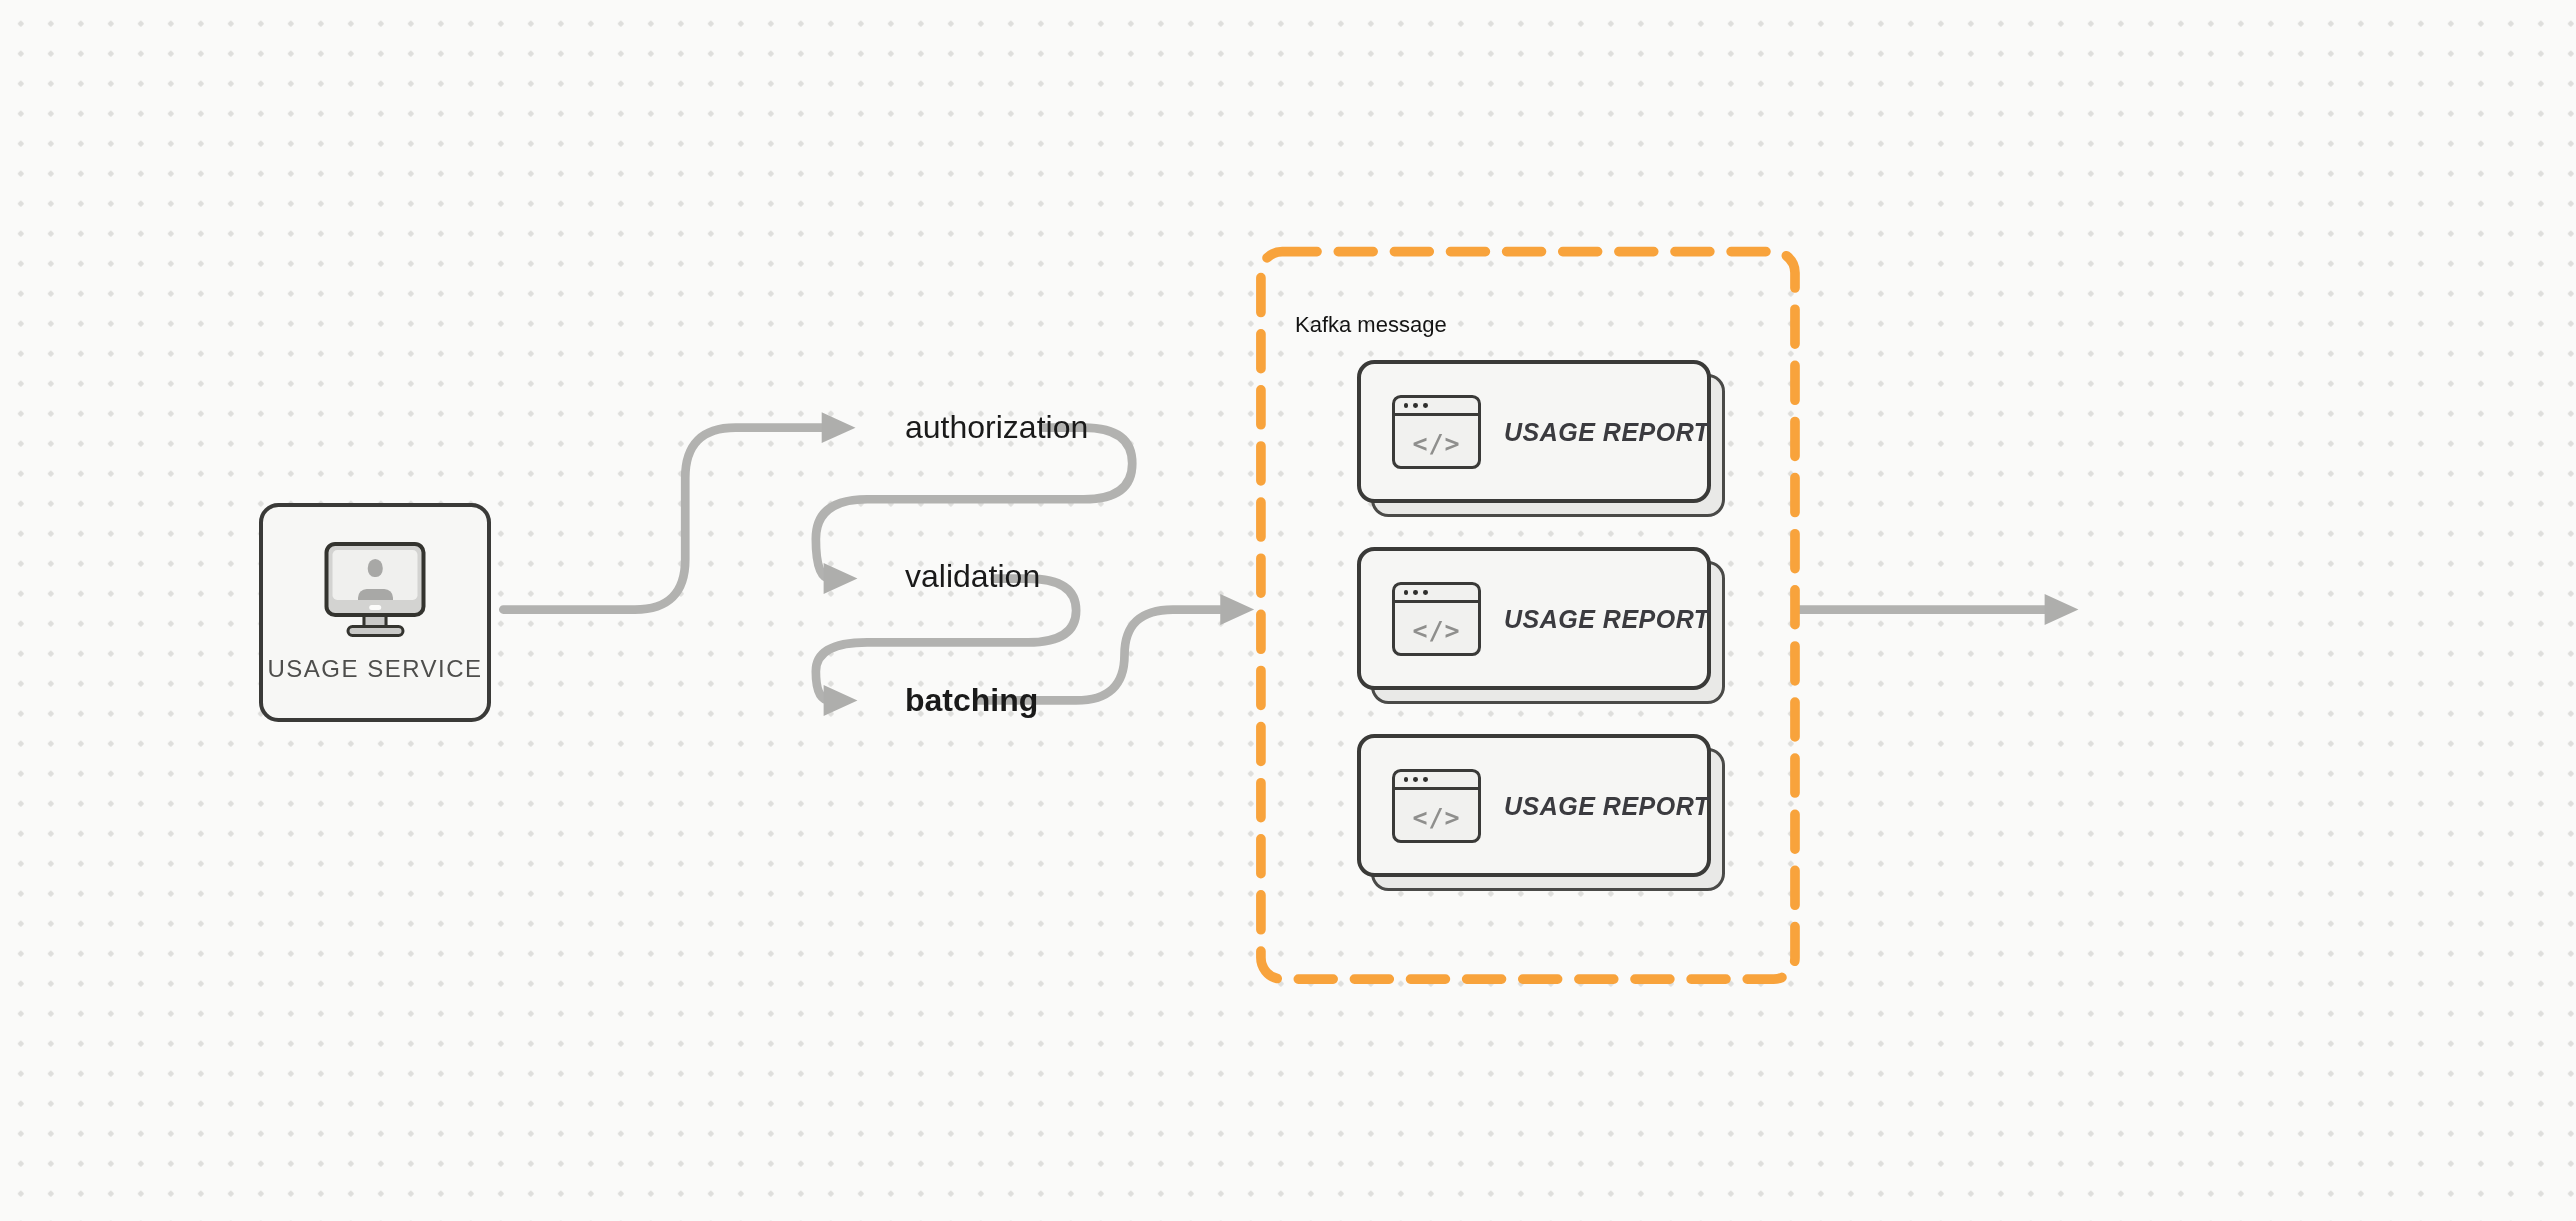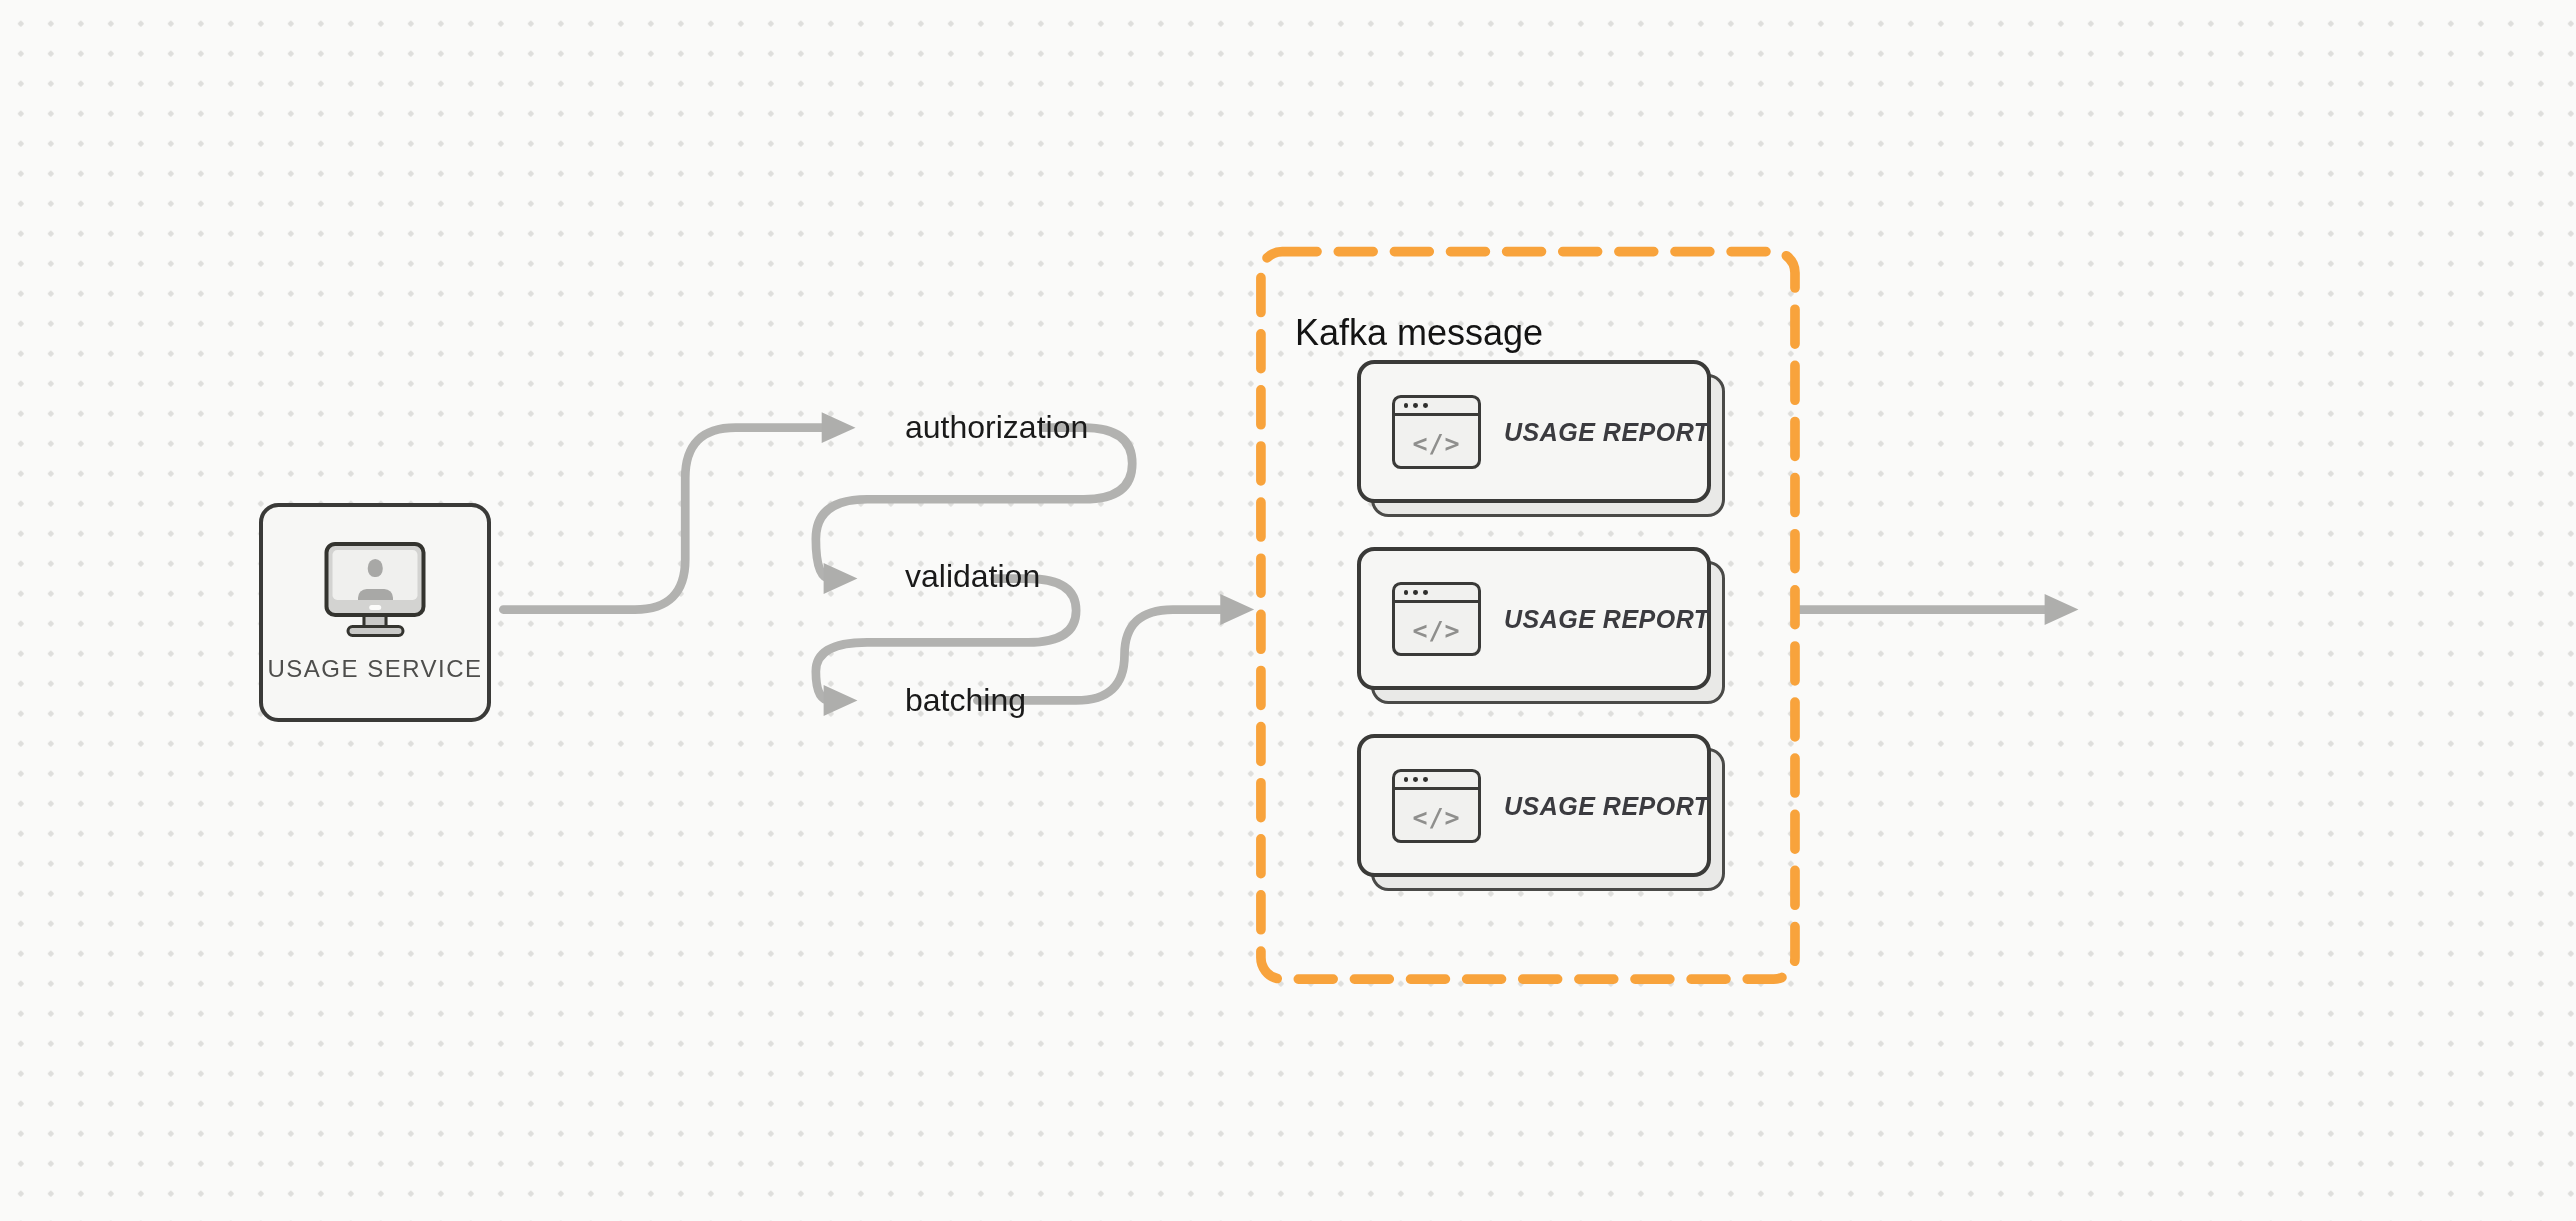--- a/index.html
+++ b/index.html
@@ -80,26 +80,26 @@
     position: absolute;
     color: #1A1A1A;
     font-size: 32px;
     font-weight: 500;
     line-height: 39px;
     white-space: nowrap;
     margin-left: 44px;
   }
   .flow-auth { left: 861px; top: 408px; }
   .flow-valid { left: 861px; top: 557px; }
-  .flow-batch { left: 861px; top: 681px; }
+  .flow-batch { left: 861px; top: 681px; font-weight: bold; }
 
   
   .kafka-message-title {
     position: absolute; left: 1295px; top: 312px;
-    color: #141414; font-size: 36px; font-weight: 500; white-space: nowrap;
+    color: #141414; font-size: 22px; font-weight: 500; white-space: nowrap;
   }
 
   
   .card-stack { position: absolute; left: 1357px; width: 354px; height: 143px; }
   .card-stack.c1 { top: 360px; }
   .card-stack.c2 { top: 547px; }
   .card-stack.c3 { top: 734px; }
   .card-under {
     position: absolute; left: 13.5px; top: 13.5px; width: 354px; height: 143px;
     background: #E9E9E7; border: 3.9px solid #4A4A48; border-radius: 17.4px;

